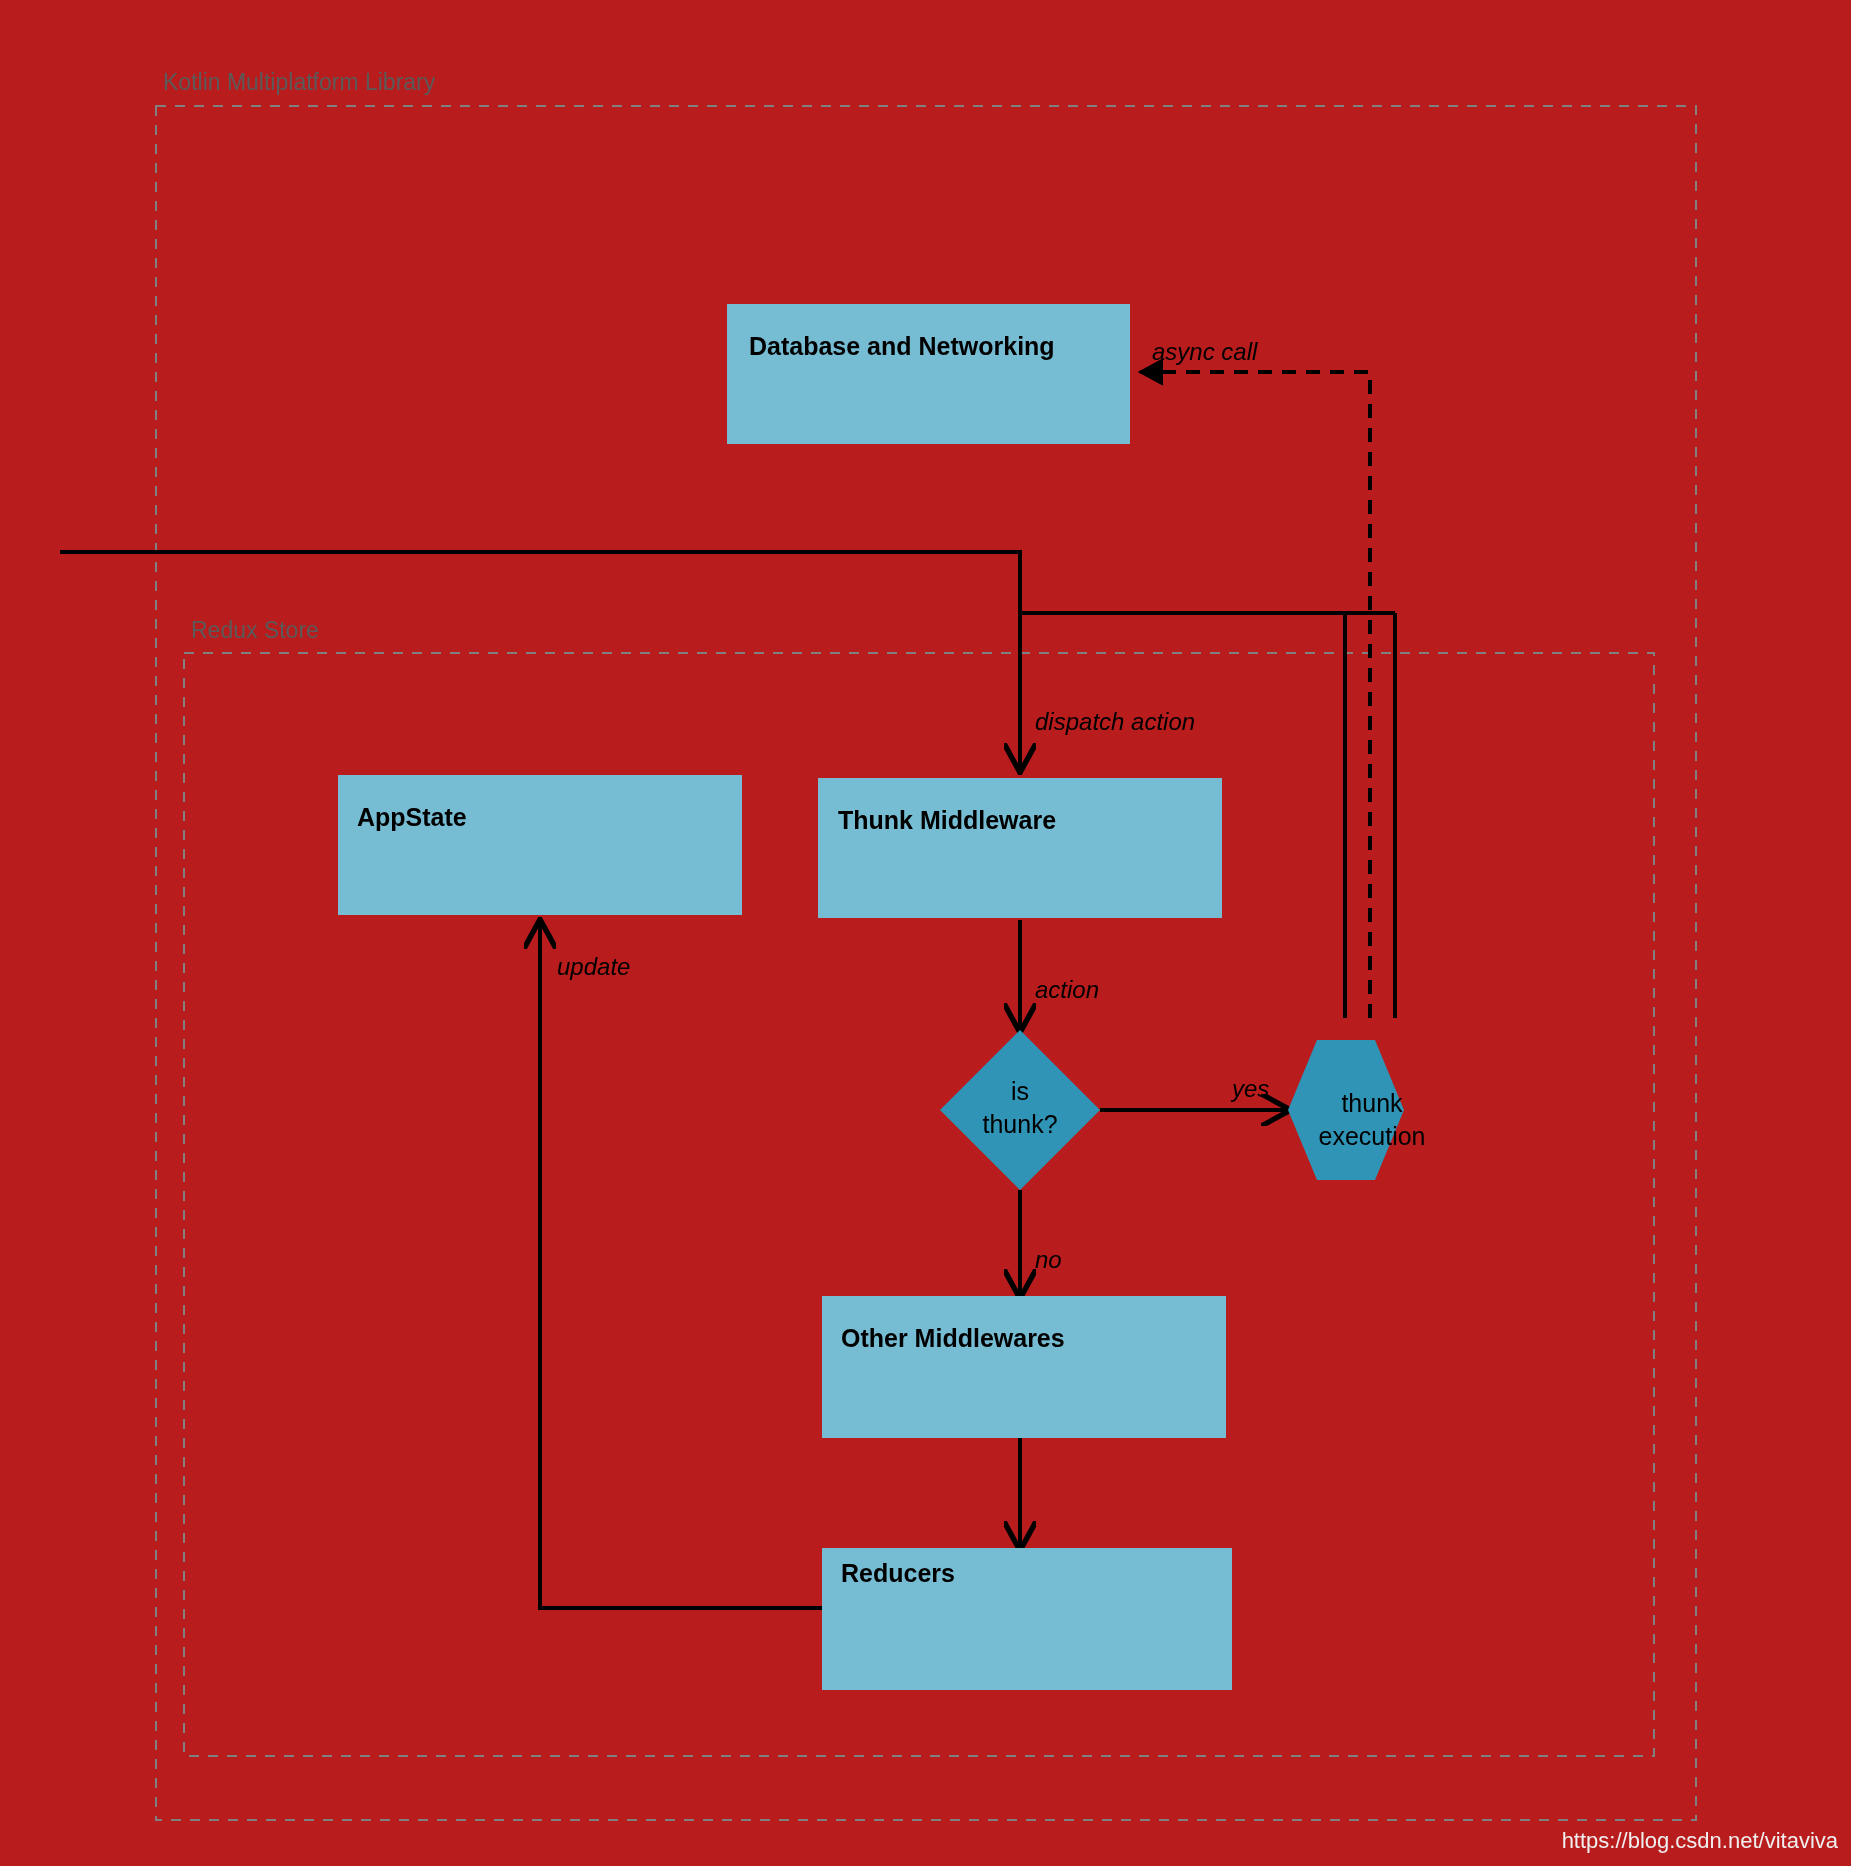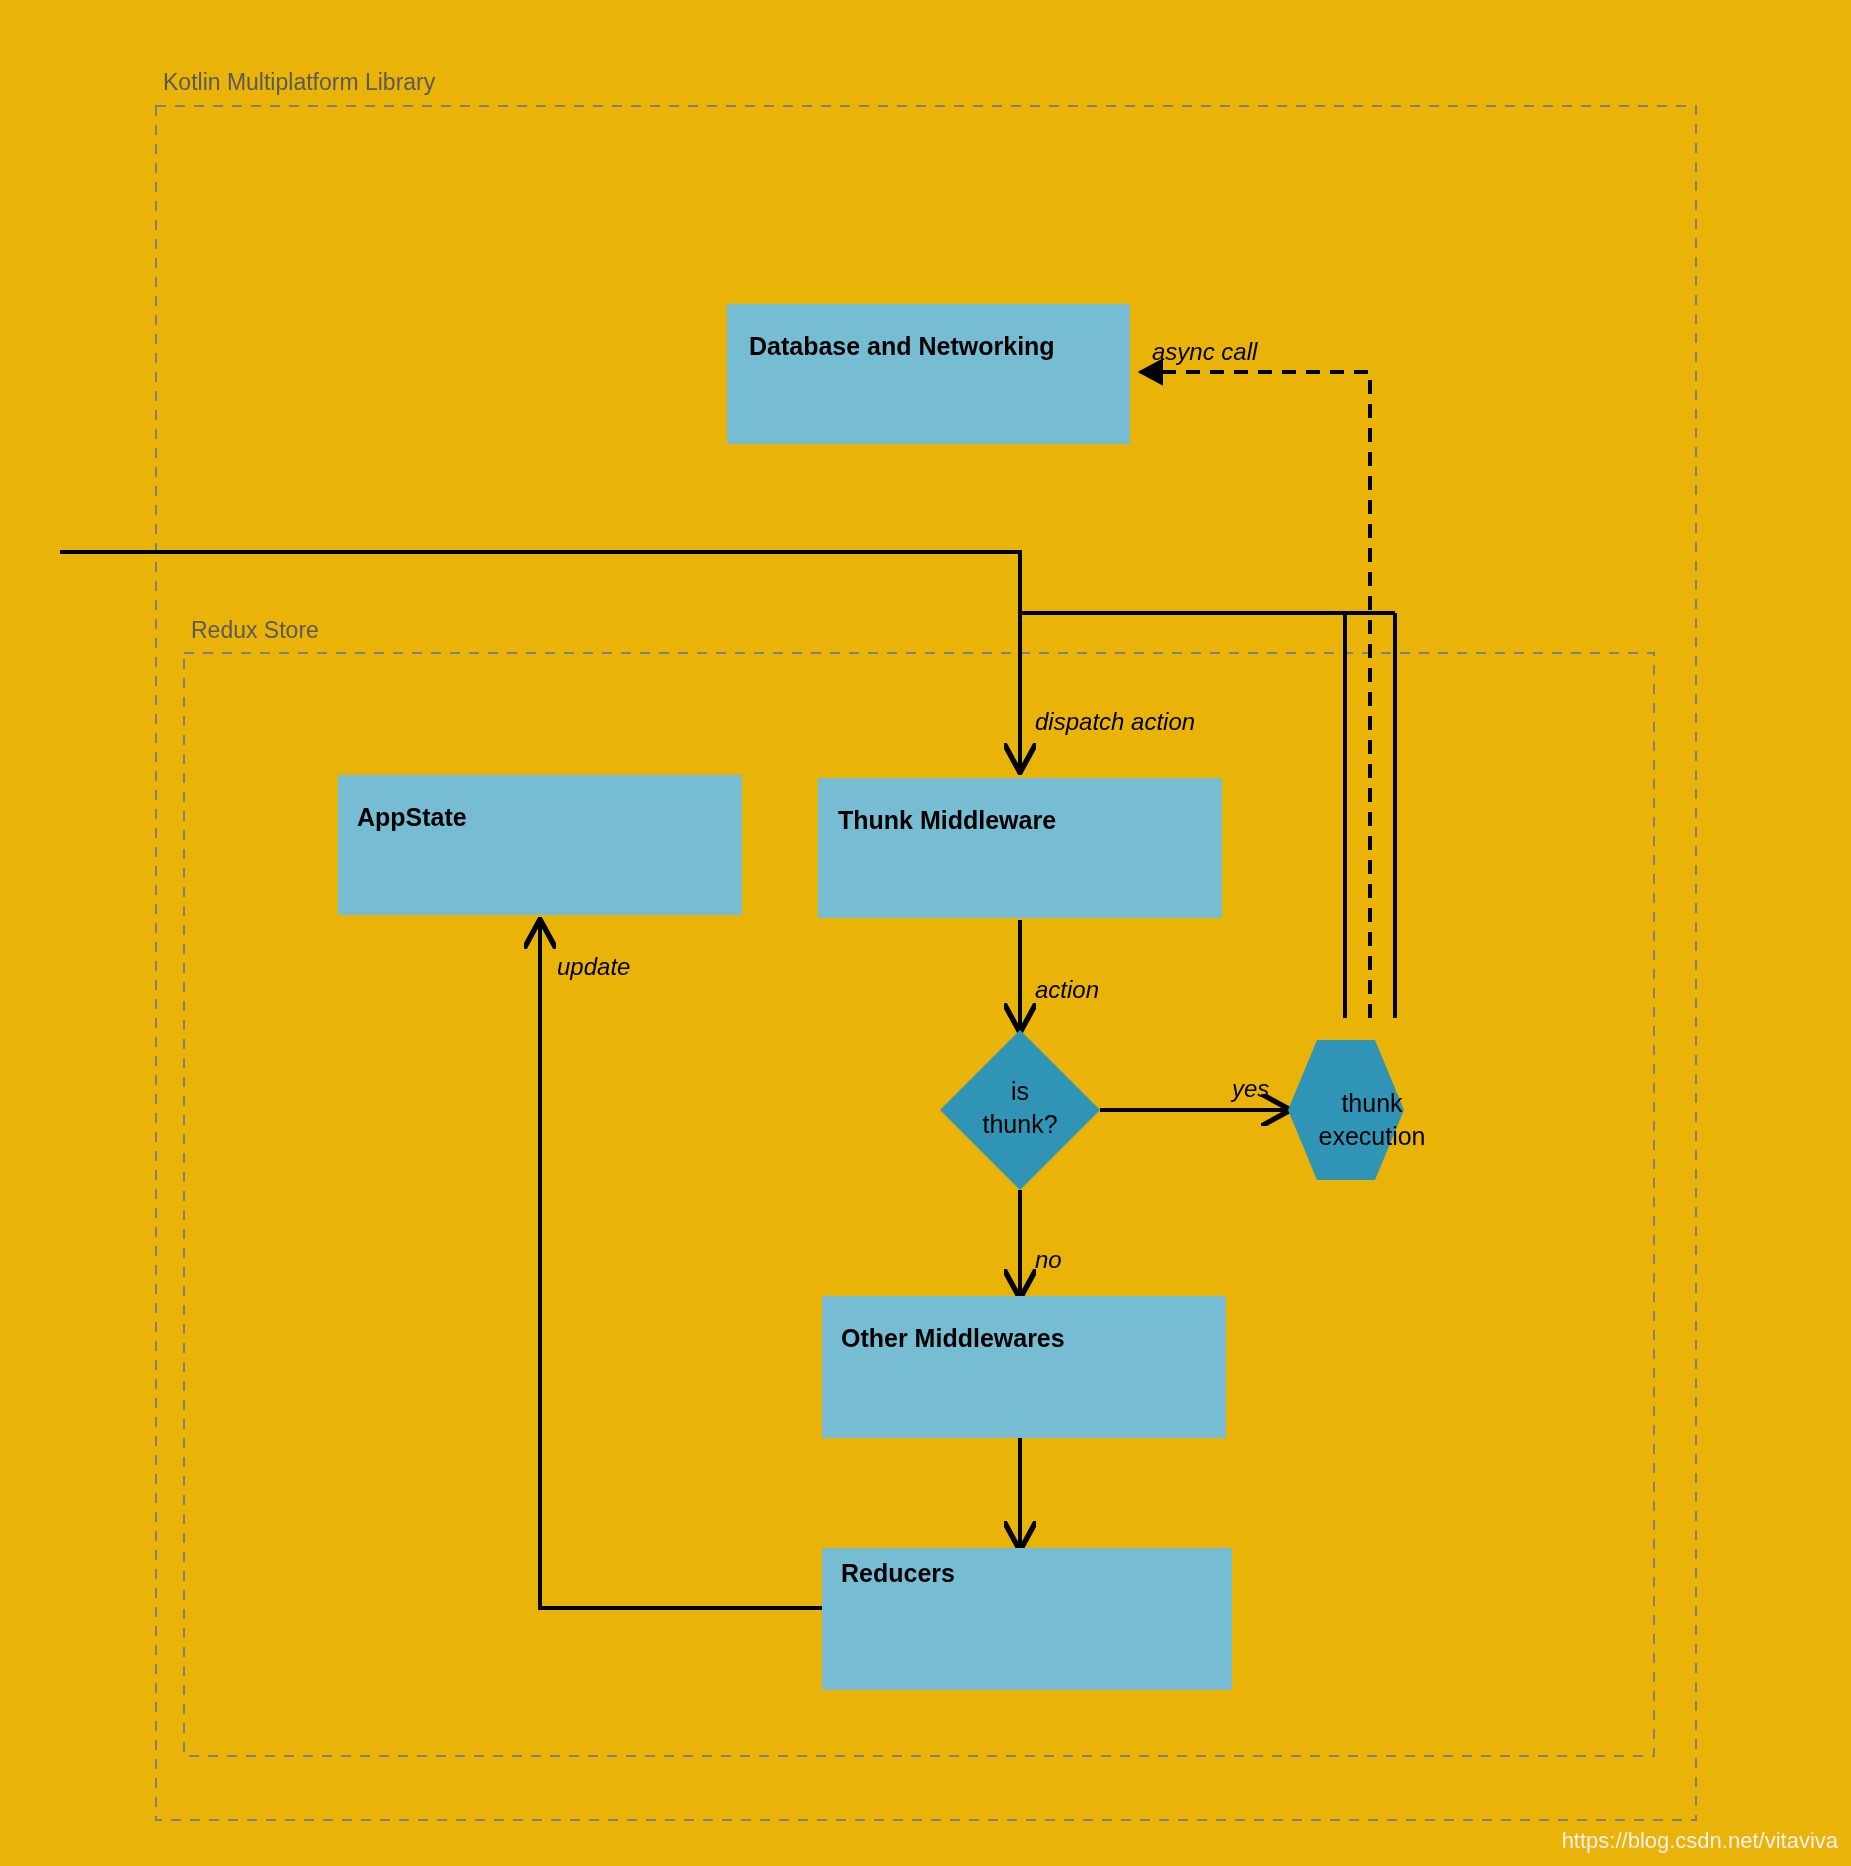--- a/index.html
+++ b/index.html
@@ -7,21 +7,21 @@
     padding: 0;
     background: #ffffff;
   }
   body {
     font-family: "Liberation Sans", sans-serif;
   }
   #canvas {
     position: relative;
     width: 1851px;
     height: 1866px;
-    background: #eab308;
+    background: #b91c1c;
     overflow: hidden;
   }
   svg#diagram {
     position: absolute;
     left: 0;
     top: 0;
     width: 1851px;
     height: 1866px;
   }
   .grp-label {

